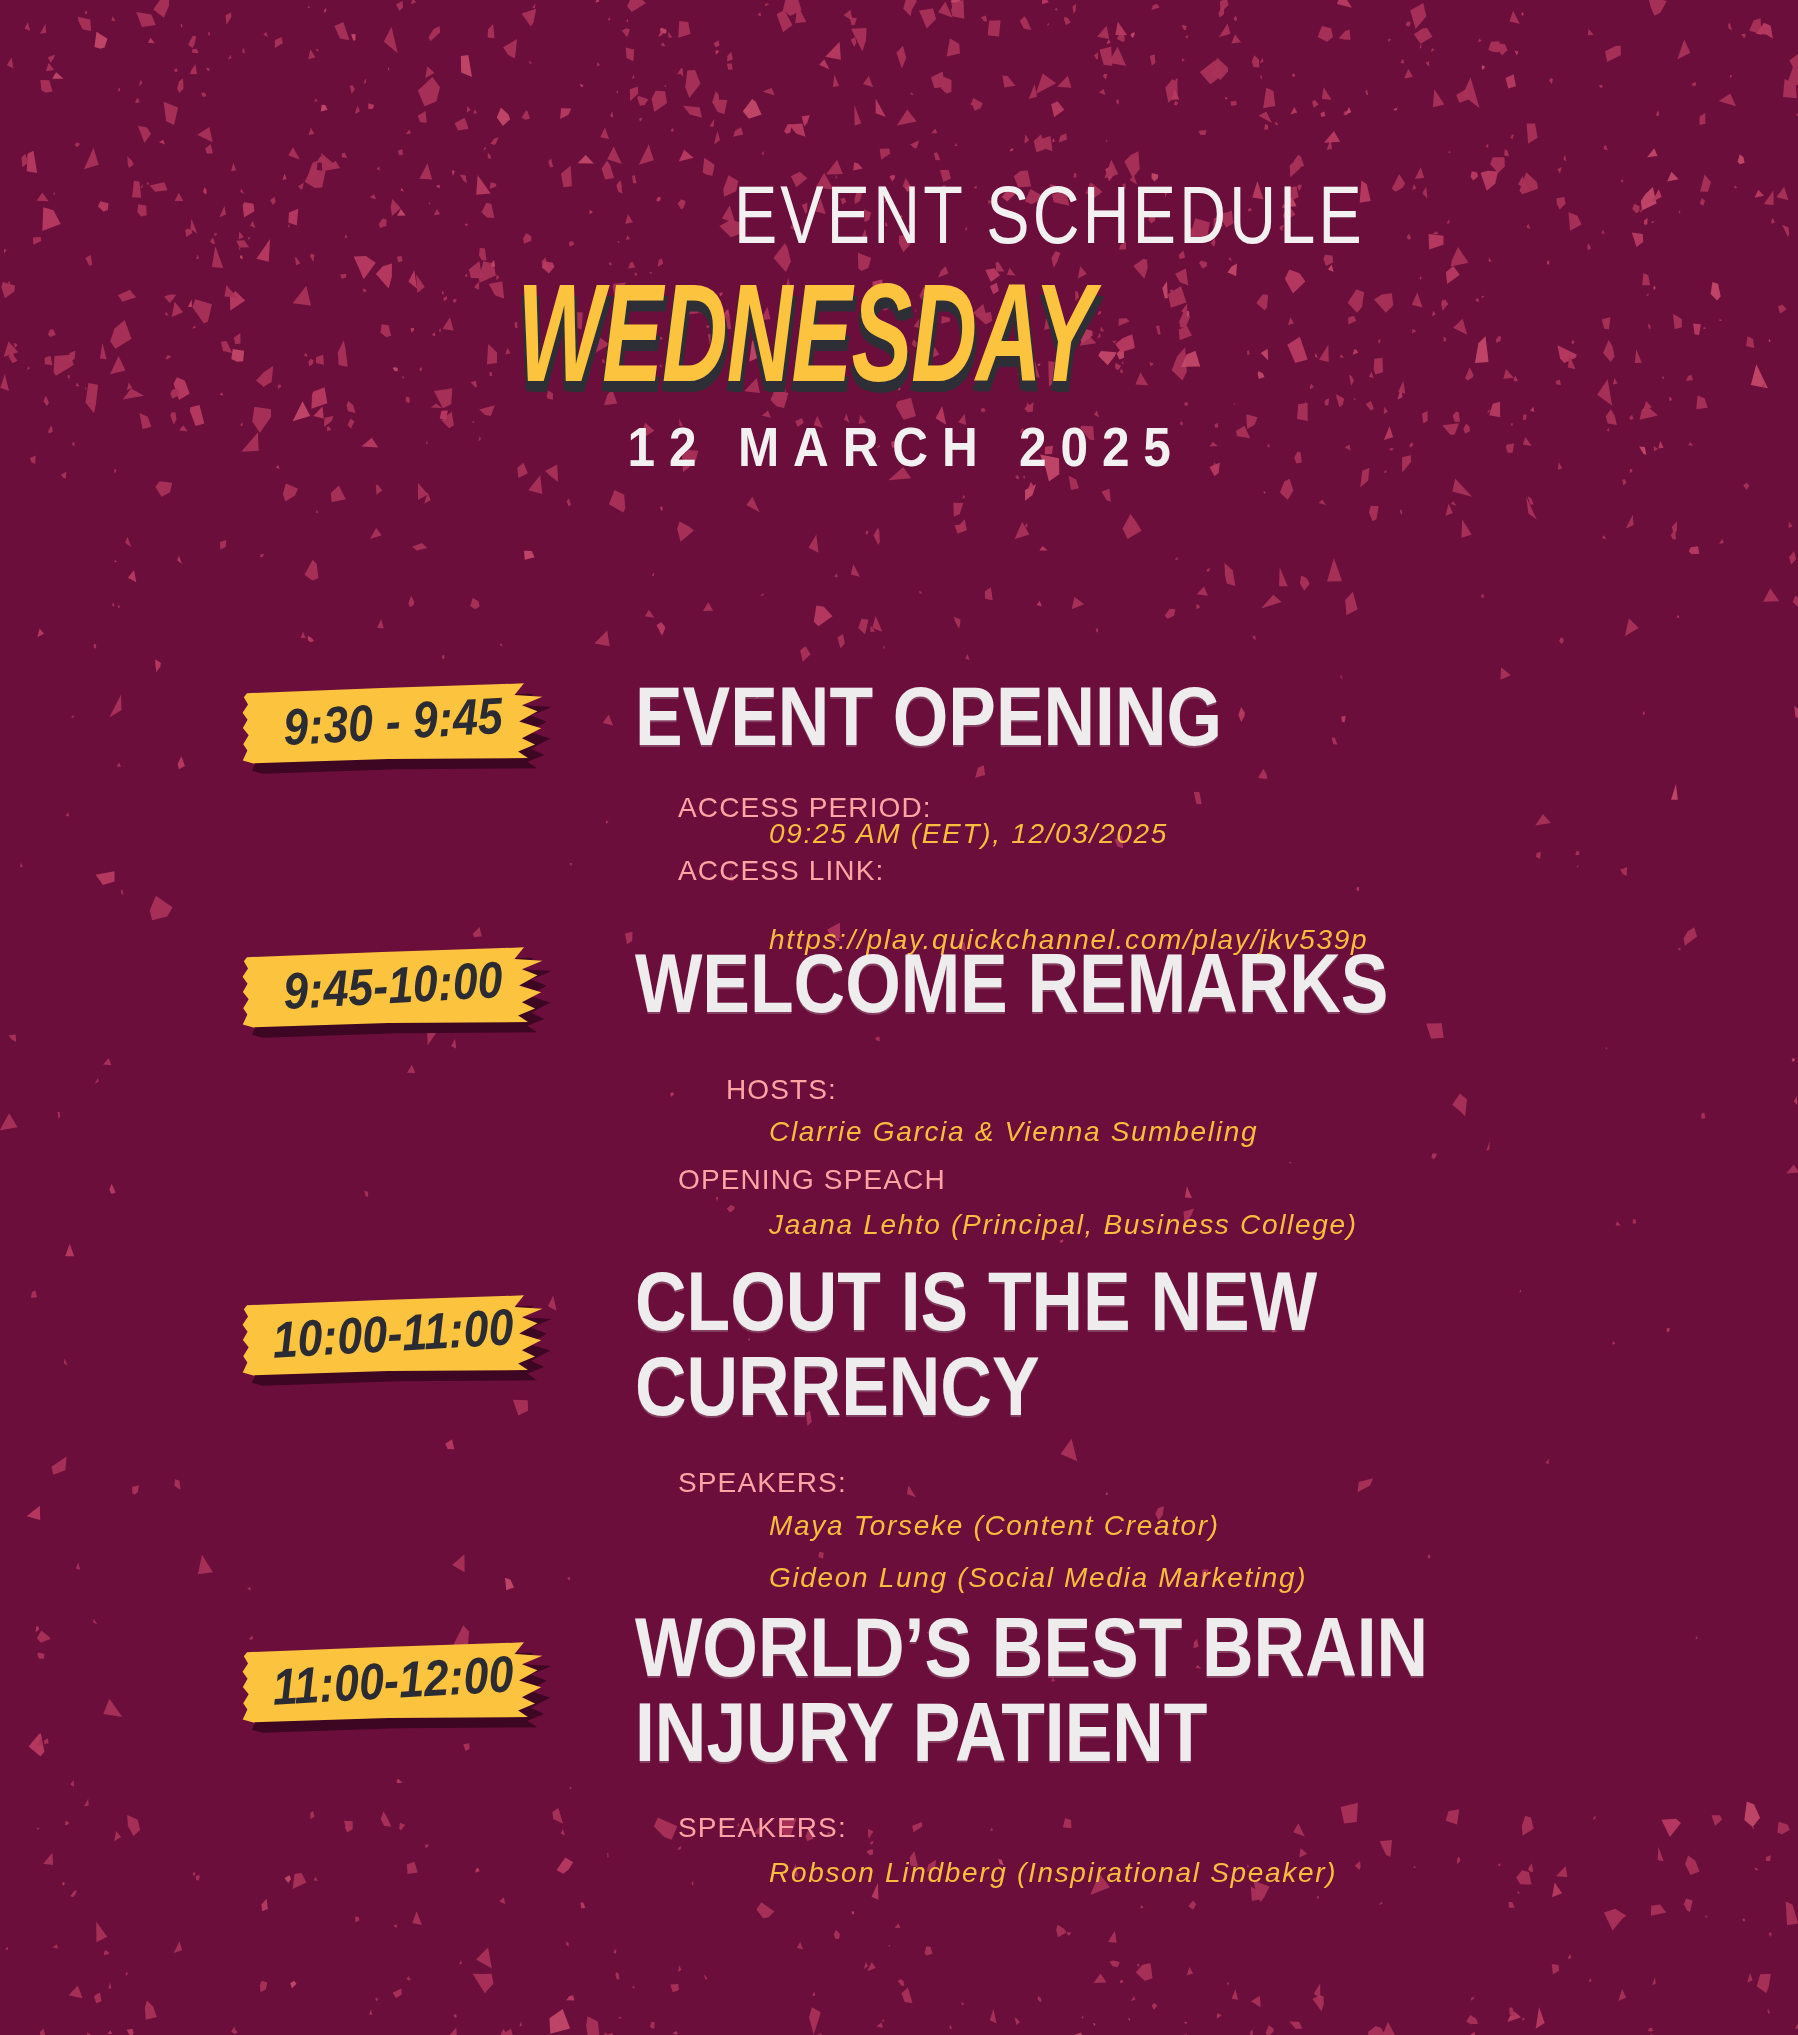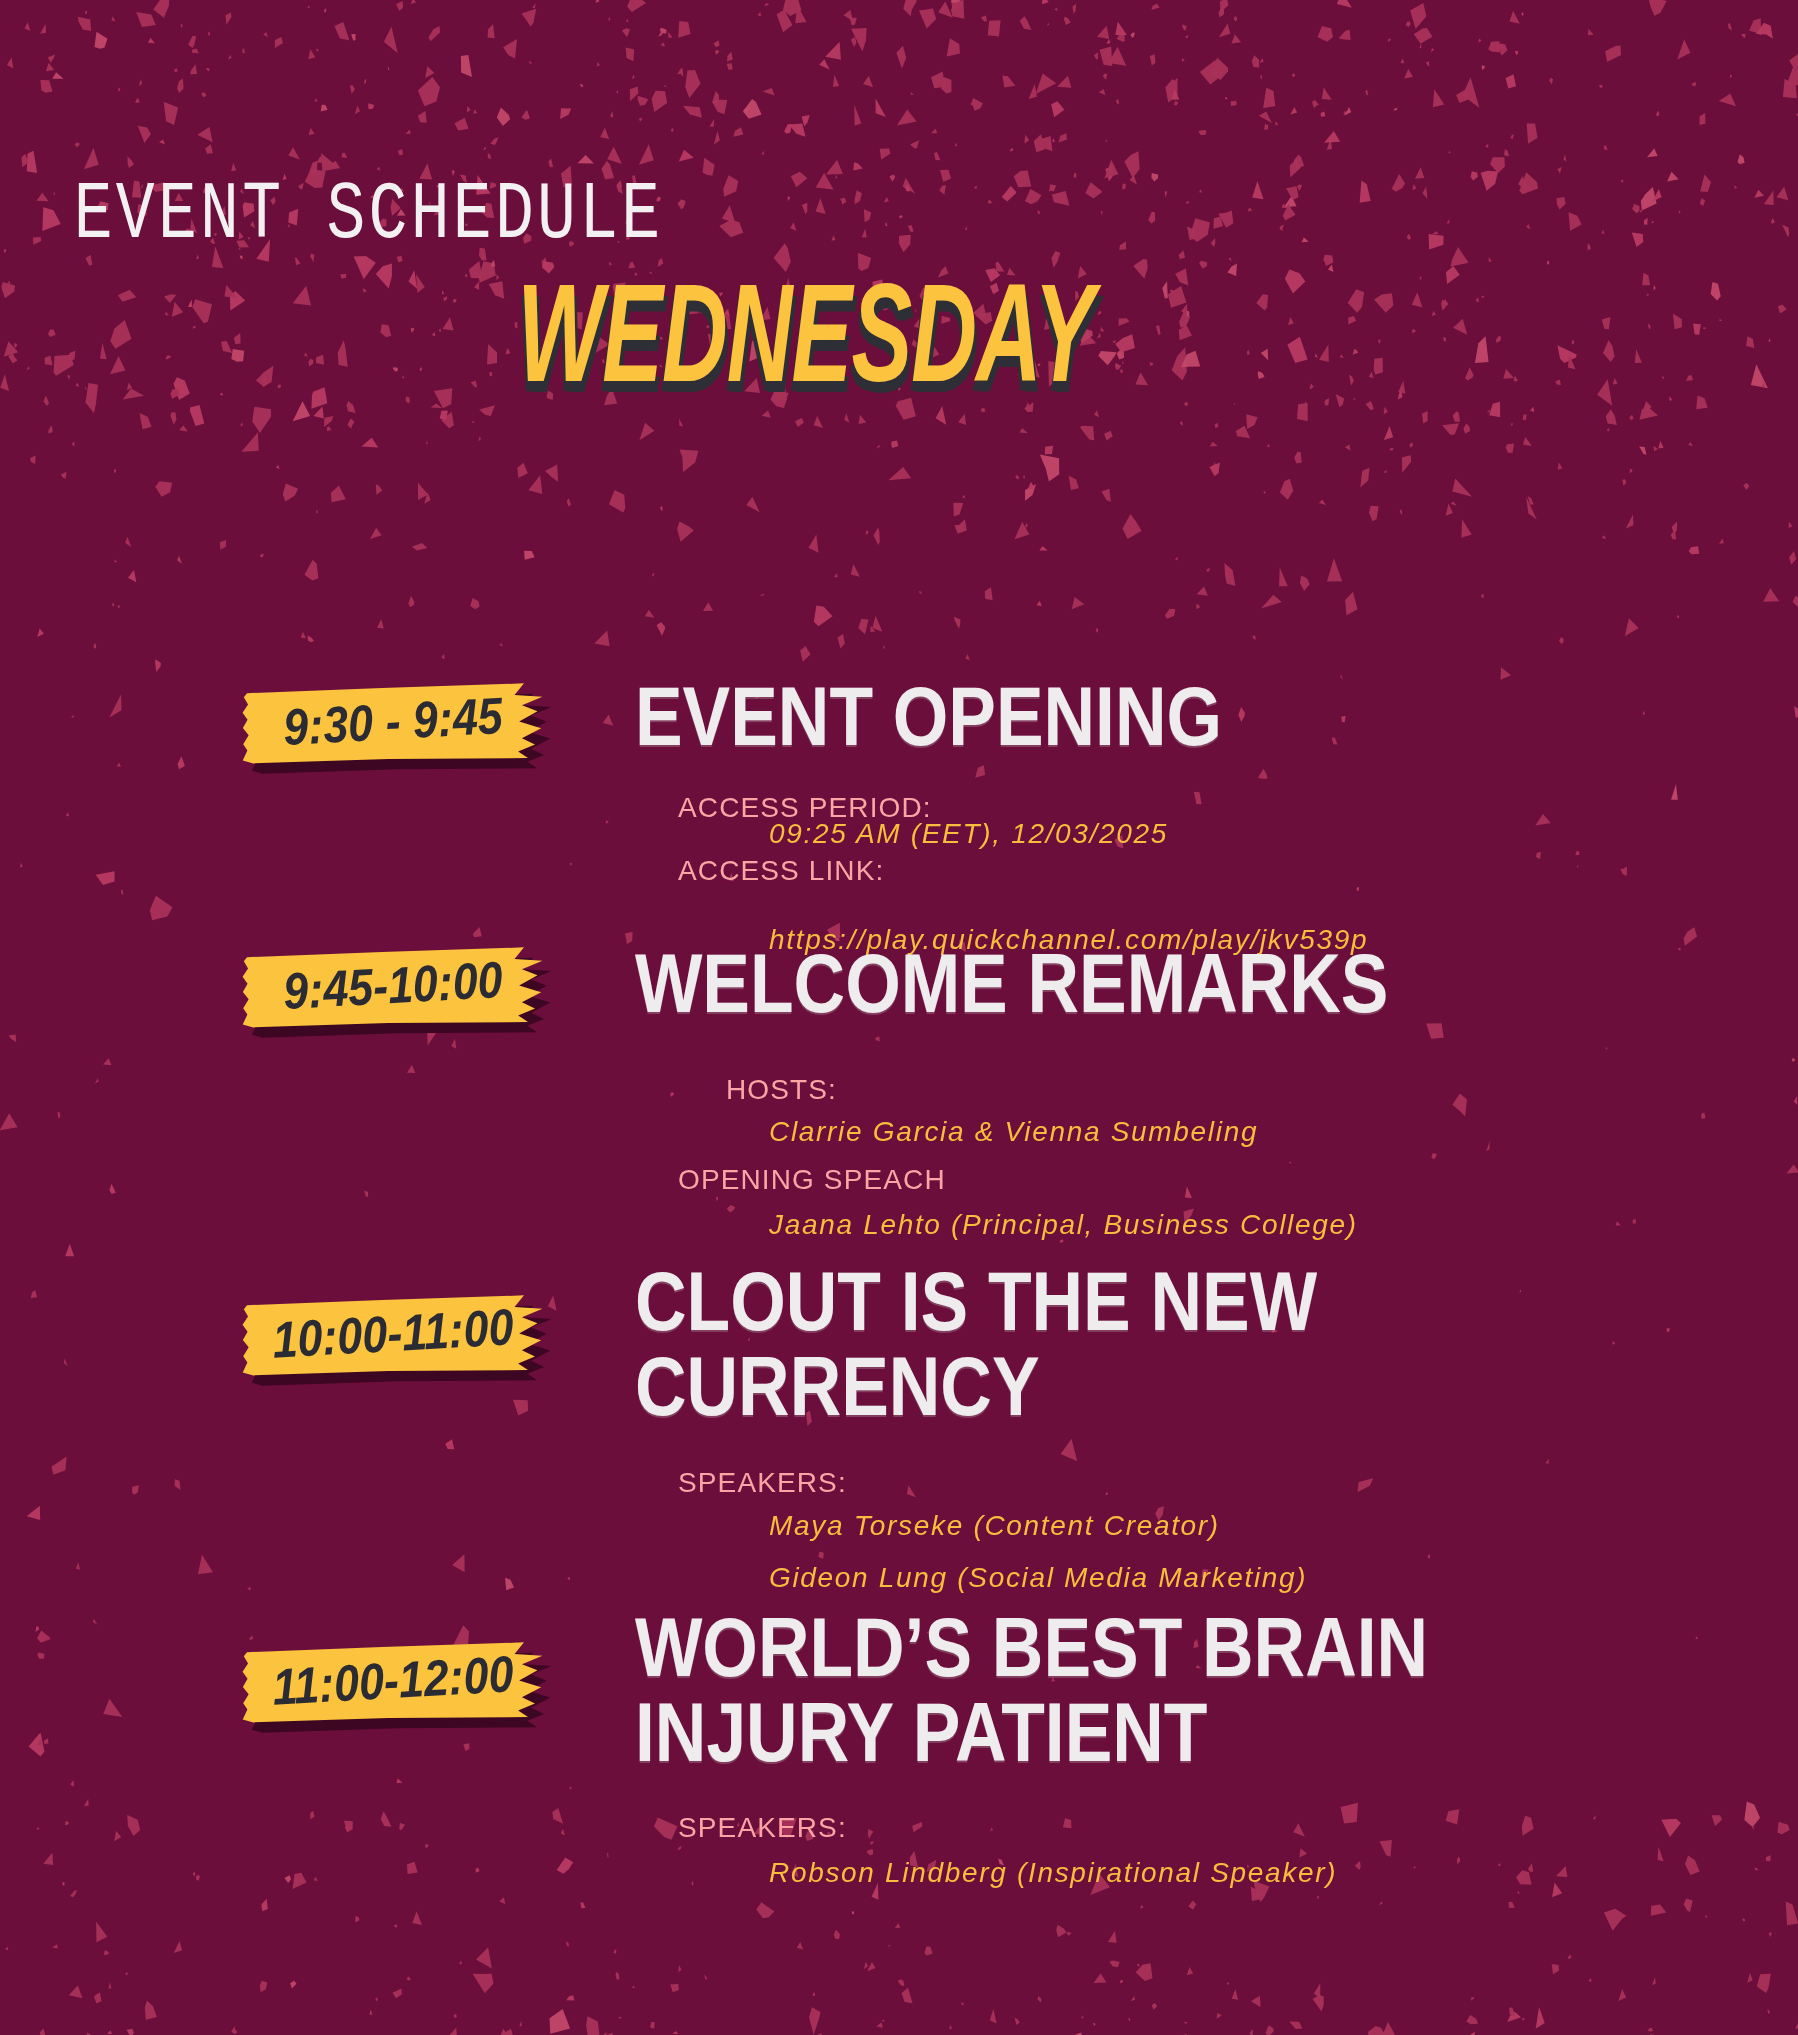--- a/index.html
+++ b/index.html
@@ -1,20 +1,20 @@
 <!DOCTYPE html>
 <html style="font-size:6.5px"><head>
 <meta charset="utf-8">
 <style>
   html,body{margin:0;padding:0;background:#6C0E3B;}
   #stage{position:relative;width:1799px;height:2544px;overflow:hidden;
          background:#6C0E3B;font-family:"Liberation Sans",sans-serif;}
   #speckles{position:absolute;left:0;top:0;width:1799px;height:2544px;z-index:0;}
   .layer{position:absolute;z-index:2;}
-  .kicker{position:absolute;left:0;top:175px;width:1444px;text-align:left;font-family:Liberation Mono, monospace;}
+  .kicker{position:absolute;left:0;top:175px;width:1444px;text-align:right;}
   .kicker span{display:inline-block;font-size:81px;font-weight:400;letter-spacing:.05em;
     color:#F3F0F1;transform:scaleX(.80);transform-origin:center;line-height:1;}
   .dayline{position:absolute;left:0;top:263px;width:1611px;text-align:center;}
   .dayline span{display:inline-block;font-size:140px;font-weight:700;font-style:italic;
     letter-spacing:-.01em;color:#FBC33E;line-height:1;transform:scaleX(.65);transform-origin:center;
     text-shadow:4.1px 11.4px 0 #2E2E36,-3.3px 9.8px 0 #2E2E36;}
   .dateline{position:absolute;left:0;top:420px;width:1799px;text-align:center;}
   .dateline span{display:inline-block;font-size:55px;font-weight:700;letter-spacing:.28em;
     padding-left:.28em;color:#F3F0F1;line-height:1;transform:scaleX(.90);transform-origin:center;}
 
@@ -2210,20 +2210,23 @@
       <polygon points="1383.0,5374.9 1355.7,5382.8 1364.8,5355.8 " fill="#A93158" opacity="0.95"></polygon>
       <polygon points="772.4,4463.0 762.5,4469.3 761.8,4457.2 762.2,4453.8 769.0,4449.1 " fill="#A93158" opacity="0.95"></polygon>
     </svg>
 
   <div class="layer kicker">
     <span>EVENT SCHEDULE</span>
   </div>
   <div class="layer dayline">
     <span>WEDNESDAY</span>
   </div>
+  <div class="layer dateline">
+    <span>12 MARCH 2025</span>
+  </div>
 
   <div id="sessions">
       <section class="layer">
         <div class="badge" style="top: 686px;">
           <svg width="301" height="75" viewBox="0 0 745 185">
             <path d="M 14 10 L 348 4 L 700 0 L 676 28 L 745 34 L 694 54 L 732 70 L 686 94 L 740 112 L 692 136 L 724 152 L 682 168 L 706 185 L 360 180 L 26 184 L 0 176 L 12 152 L 2 136 L 16 114 L 2 96 L 14 76 L 2 58 L 16 38 L 6 20 Z" fill="#3D0622" transform="translate(22,26)"></path>
             <path d="M 14 10 L 348 4 L 700 0 L 676 28 L 745 34 L 694 54 L 732 70 L 686 94 L 740 112 L 692 136 L 724 152 L 682 168 L 706 185 L 360 180 L 26 184 L 0 176 L 12 152 L 2 136 L 16 114 L 2 96 L 14 76 L 2 58 L 16 38 L 6 20 Z" fill="#FBC33E"></path>
           </svg>
           <span class="badge-time">9:30 - 9:45</span>
         </div>

